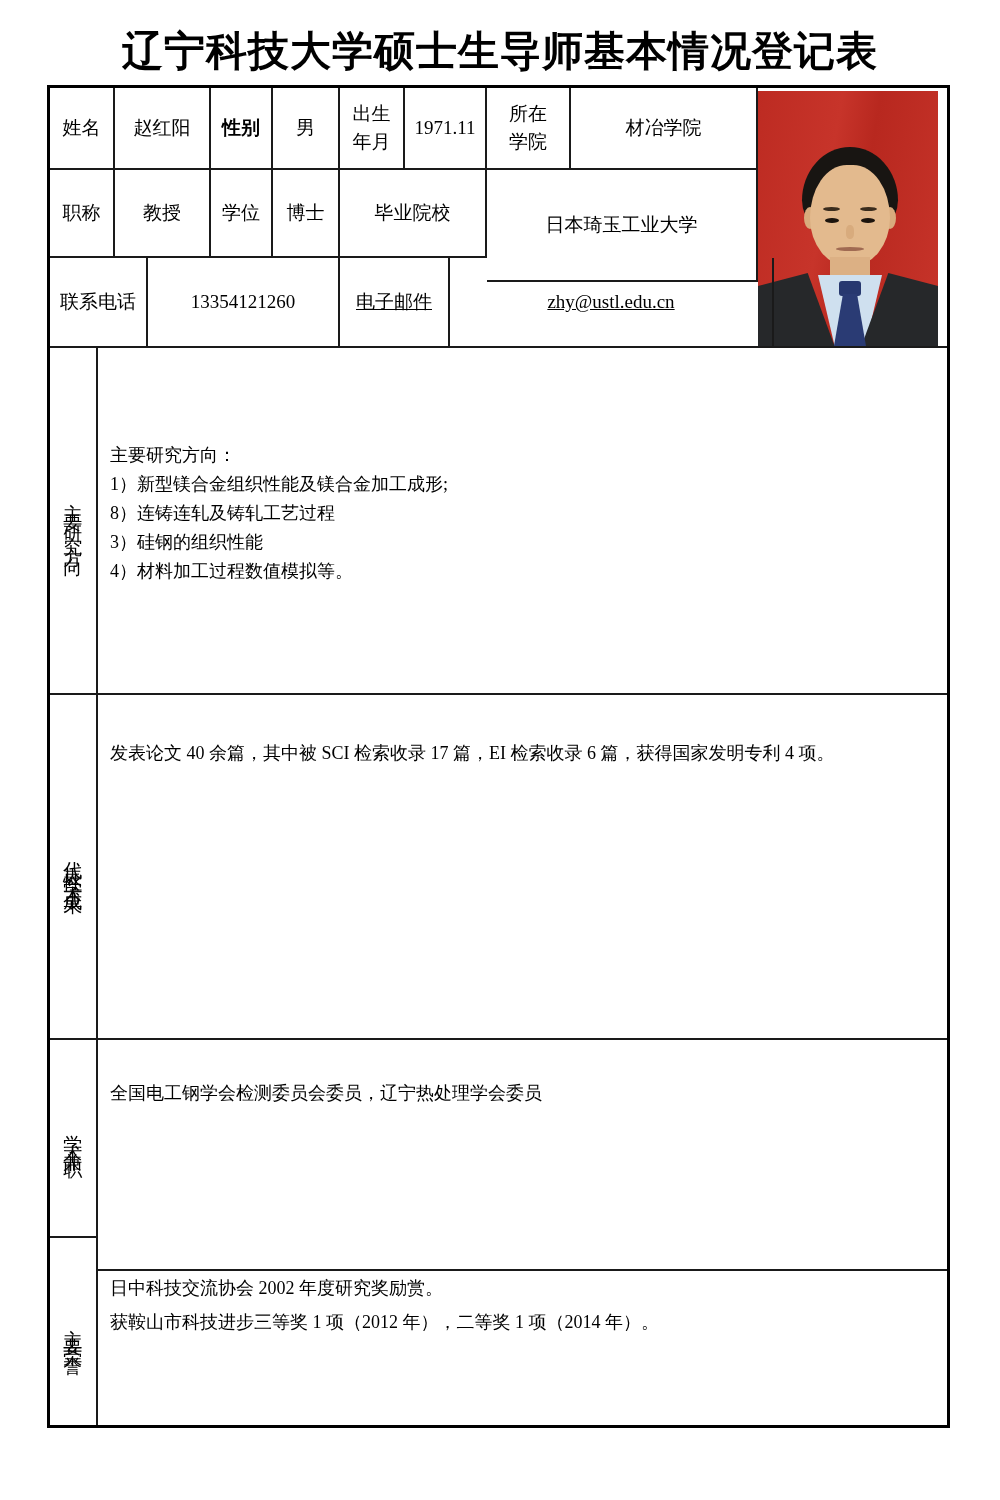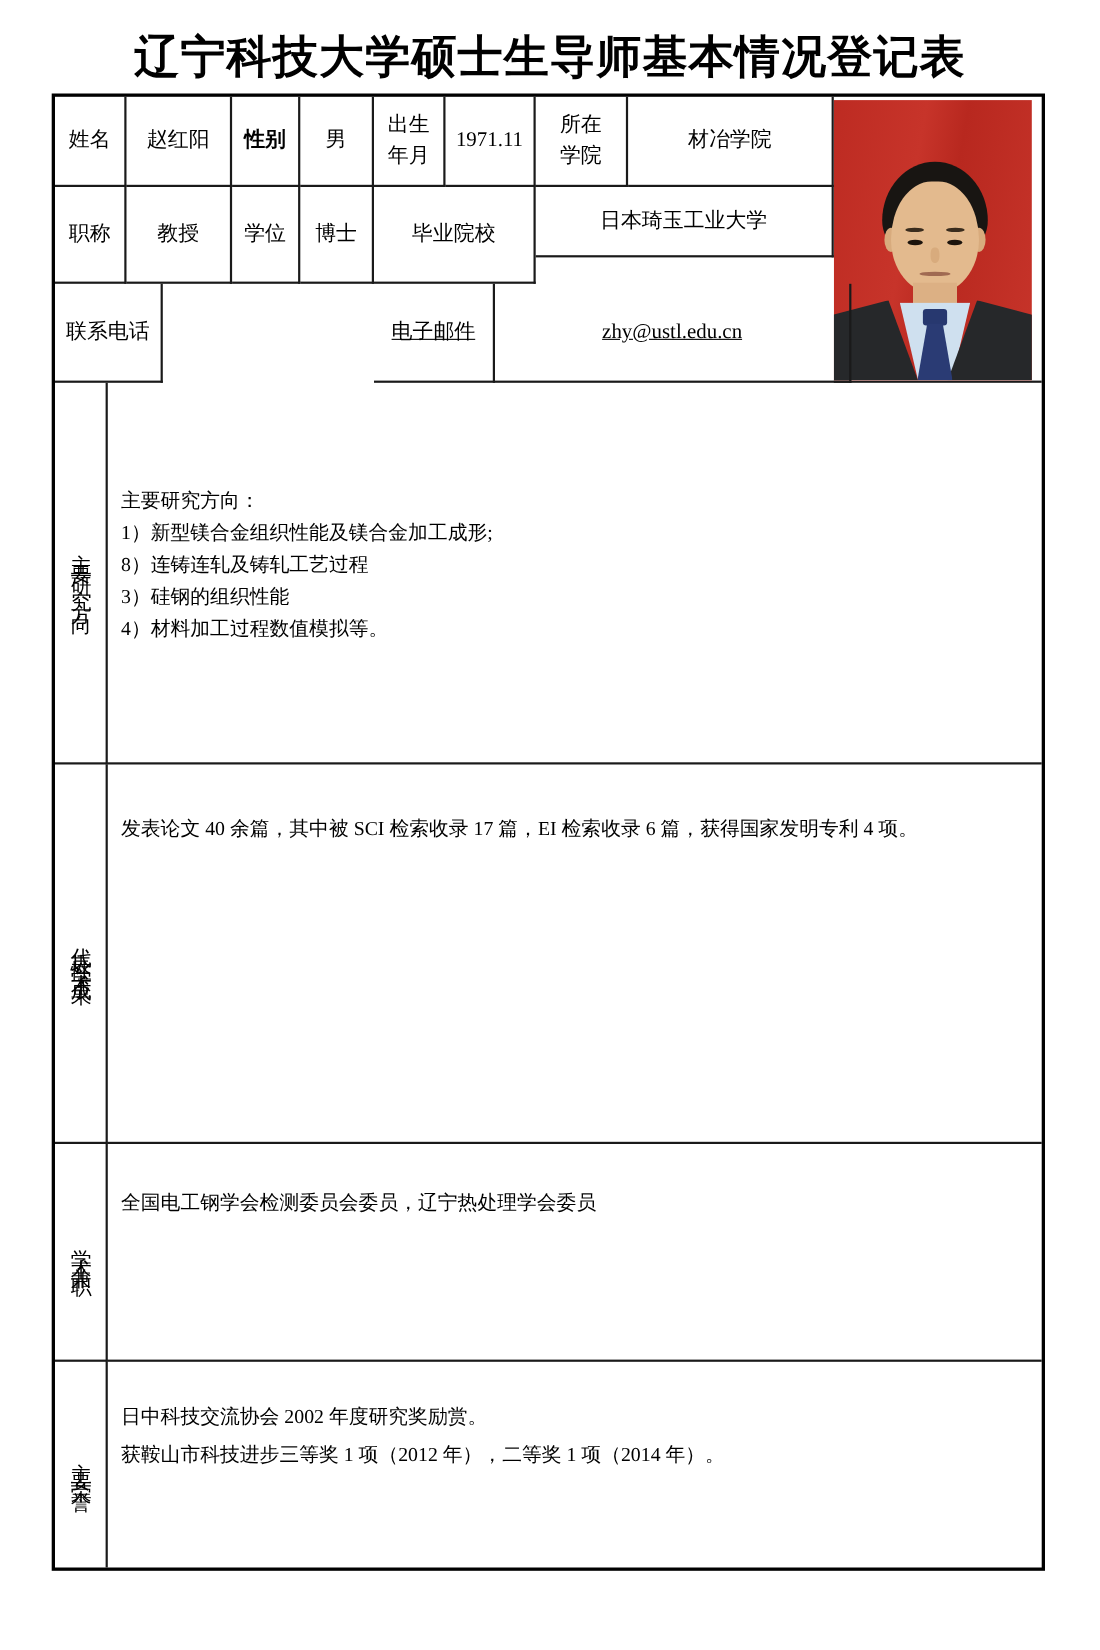--- a/index.html
+++ b/index.html
@@ -107,23 +107,24 @@
       <div class="p-tie-knot"></div>
       <div class="p-tie"></div>
     </div>
   </div>
 
   <div class="cell" style="left:0;top:82px;width:65px;height:88px;">职称</div>
   <div class="cell" style="left:65px;top:82px;width:96px;height:88px;">教授</div>
   <div class="cell" style="left:161px;top:82px;width:62px;height:88px;">学位</div>
   <div class="cell" style="left:223px;top:82px;width:67px;height:88px;">博士</div>
   <div class="cell" style="left:290px;top:82px;width:147px;height:88px;">毕业院校</div>
-  <div class="cell" style="left:437px;top:82px;width:271px;height:64px;">日本琦玉工业大学</div>
+  <div class="cell" style="left:437px;top:82px;width:271px;height:112px;">日本琦玉工业大学</div>
 
   <div class="cell" style="left:0;top:170px;width:98px;height:90px;">联系电话</div>
+  <div class="cell" style="left:98px;top:170px;width:192px;height:90px;">13354121260</div>
   <div class="cell" style="left:290px;top:170px;width:110px;height:90px;text-decoration:underline;">电子邮件</div>
   <div class="cell" style="left:400px;top:170px;width:324px;height:90px;">
     <span class="email-link">zhy@ustl.edu.cn</span>
   </div>
 
   <div class="cell vcell" style="left:0;top:260px;width:48px;height:347px;">
     <span style="letter-spacing:11px;">主要研究方向</span>
   </div>
   <div class="cell no-right content-cell research-content" style="left:48px;top:260px;width:849px;height:347px;">
     <div>主要研究方向：</div>
@@ -136,21 +137,21 @@
   <div class="cell vcell" style="left:0;top:607px;width:48px;height:345px;">
     <span style="letter-spacing:6px;">代表性学术成果</span>
   </div>
   <div class="cell no-right content-cell achieve-content" style="left:48px;top:607px;width:849px;height:345px;">
     <div>发表论文 40 余篇，其中被 SCI 检索收录 17 篇，EI 检索收录 6 篇，获得国家发明专利 4 项。</div>
   </div>
 
   <div class="cell vcell" style="left:0;top:952px;width:48px;height:198px;">
     <span style="letter-spacing:9px;">学术兼职</span>
   </div>
-  <div class="cell no-right content-cell position-content" style="left:48px;top:952px;width:849px;height:198px;">
+  <div class="cell no-right content-cell position-content" style="left:48px;top:952px;width:849px;height:231px;">
     <div>全国电工钢学会检测委员会委员，辽宁热处理学会委员</div>
   </div>
 
   <div class="cell no-bottom vcell" style="left:0;top:1150px;width:48px;height:187px;">
     <span style="letter-spacing:9px;">主要荣誉</span>
   </div>
   <div class="cell no-right no-bottom content-cell honor-content" style="left:48px;top:1150px;width:849px;height:187px;">
     <div>日中科技交流协会 2002 年度研究奖励赏。</div>
     <div>获鞍山市科技进步三等奖 1 项（2012 年），二等奖 1 项（2014 年）。</div>
   </div>

